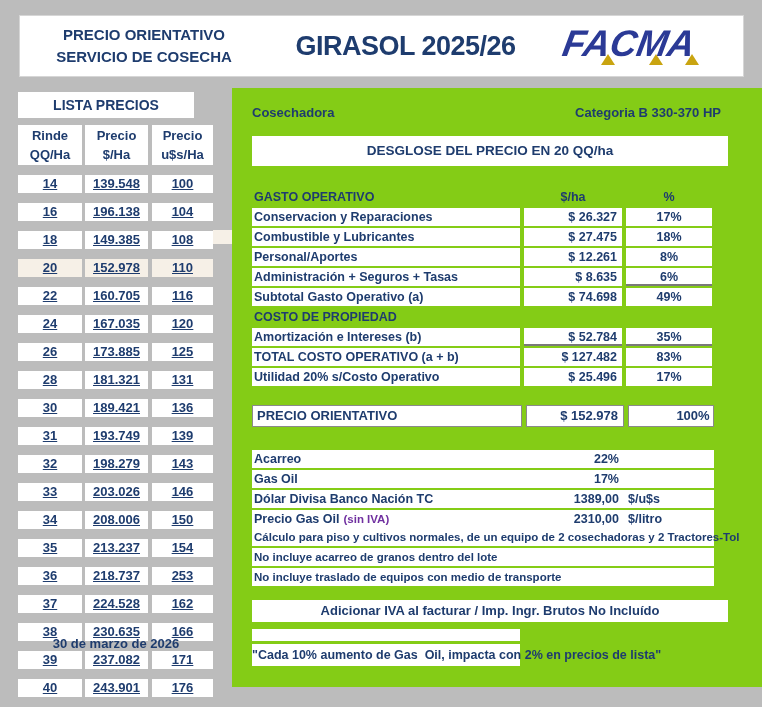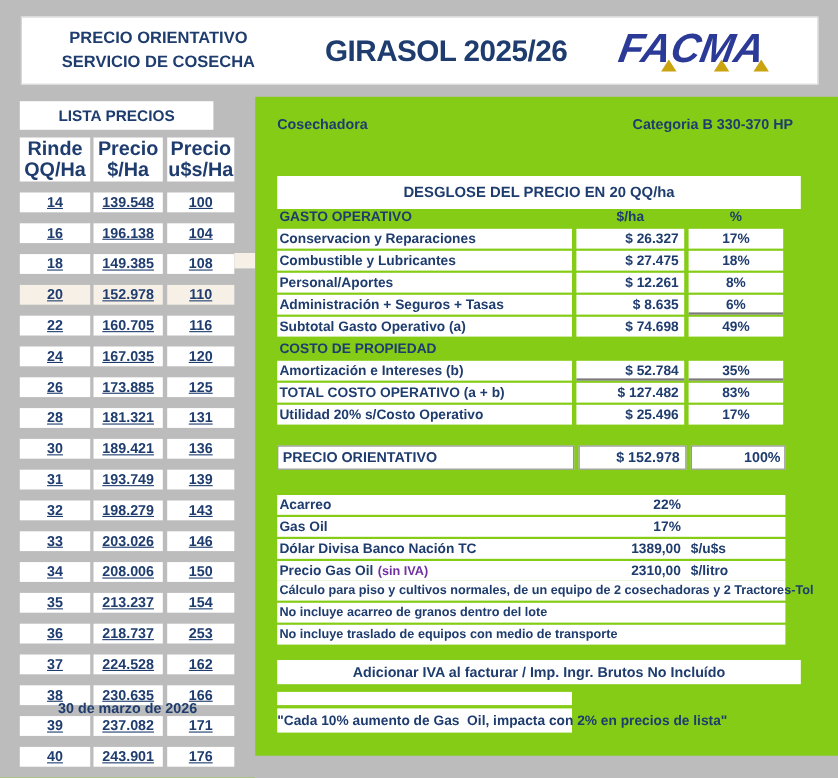--- a/index.html
+++ b/index.html
@@ -17,33 +17,33 @@
   .logo-text{position:absolute;left:20px;top:7px;font-size:37px;font-weight:bold;font-style:italic;
     color:#2b3a96;transform:skewX(-10deg);letter-spacing:0px;}
   .tri{position:absolute;bottom:11px;width:0;height:0;
     border-left:7px solid transparent;border-right:7px solid transparent;border-bottom:11px solid #c9a410;}
   .t1{left:58px;} .t2{left:106px;} .t3{left:142px;}
   
   .lista{position:absolute;left:18px;top:92px;width:176px;height:26px;line-height:26px;background:#fff;
     text-align:center;font-weight:bold;font-size:14px;}
   .price-table{position:absolute;left:18px;top:125px;width:196px;}
   .phead-row{display:flex;}
-  .phead-cell{height:40px;background:#fff;text-align:center;font-size:18px;font-weight:bold;
+  .phead-cell{height:40px;background:#fff;text-align:center;font-size:13px;font-weight:bold;
     line-height:19px;padding-top:1px;box-sizing:border-box;}
   .prow{display:flex;margin-top:10px;text-decoration:underline;}
   .pcell{height:18px;line-height:18px;background:#fff;text-align:center;font-size:13px;font-weight:bold;}
   .pcol1{width:64px;} .pcol2{width:63px;margin-left:3px;} .pcol3{width:61px;margin-left:4px;}
   .hl{background:#f6f0e7;}
   .connector{position:absolute;left:213px;top:230px;width:19px;height:14px;background:#f6f0e7;}
   .date{position:absolute;left:18px;top:636px;width:196px;text-align:center;font-weight:bold;font-size:13px;}
   
   .panel{position:absolute;left:232px;top:88px;width:573px;height:599px;background:#84cc16;}
   .machine-row{position:absolute;left:20px;top:17px;width:469px;display:flex;justify-content:space-between;
     font-weight:bold;font-size:13px;}
-  .desglose{position:absolute;left:20px;top:72px;width:476px;height:30px;line-height:30px;background:#fff;
+  .desglose{position:absolute;left:20px;top:48px;width:476px;height:30px;line-height:30px;background:#fff;
     text-align:center;font-weight:bold;font-size:13.5px;}
   .btable{position:absolute;left:20px;top:100px;width:462px;}
   .bhead{display:flex;height:18px;font-size:13px;font-weight:bold;}
   .brow{display:flex;margin-top:2px;height:18px;}
   .bcell{height:18px;line-height:18px;font-size:12.5px;font-weight:bold;white-space:nowrap;}
   .blabel{width:268px;padding-left:2px;box-sizing:border-box;}
   .bvalue{width:98px;margin-left:4px;text-align:right;padding-right:5px;box-sizing:border-box;}
   .bpct{width:86px;margin-left:4px;text-align:center;}
   .bhead .bvalue{text-align:center;padding-right:0;}
   .white{background:#fff;}

